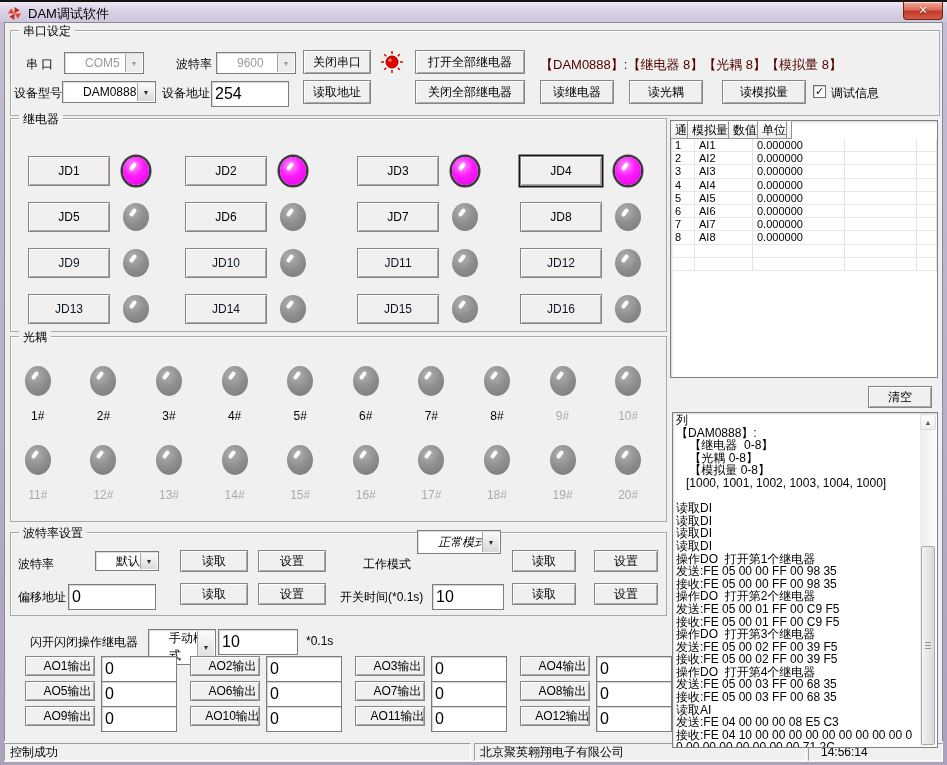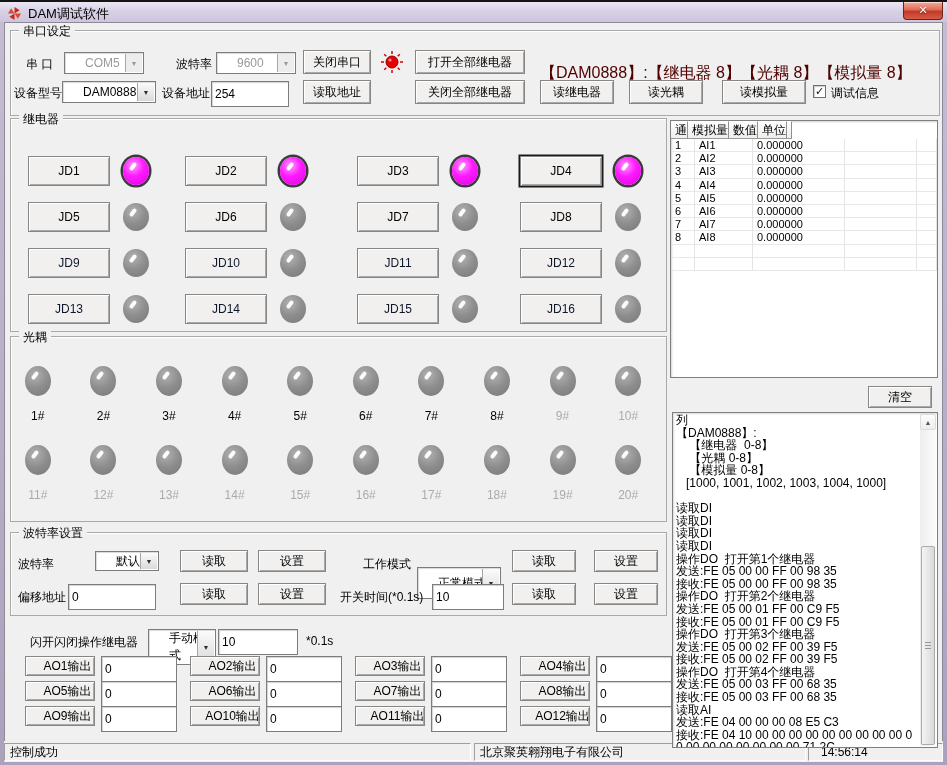--- a/index.html
+++ b/index.html
@@ -14,31 +14,31 @@
   .close-btn{position:absolute;left:903px;top:2px;width:38px;height:17px;
     background:linear-gradient(#F2AC9E 0%,#DE6C58 45%,#C13A26 55%,#D65B47 100%);
     border:1px solid #6E2317;border-top:none;border-radius:0 0 4px 4px;
     color:#fff;display:flex;align-items:center;justify-content:center;
     font-size:11px;font-weight:bold;text-shadow:0 1px 1px #701d10;
     box-shadow:inset 0 1px 0 rgba(255,255,255,.55);z-index:20;cursor:default;}
   .client{position:absolute;left:4px;top:22px;width:939px;height:739px;background:#F0F0F0;
     border:1px solid #8D8894;box-sizing:border-box;}
   .pa{position:absolute;}
   .lbl{position:absolute;font-size:12px;white-space:nowrap;}
-  .info{color:#500000;font-size:16px;margin-top:7px;}
+  .info{color:#500000;font-size:13px;}
   .group{position:absolute;border:1px solid #A9A9A9;box-shadow:inset 1px 1px 0 #fff;}
   .group-label{position:absolute;top:-8px;left:8px;background:#F0F0F0;padding:0 4px;font-size:12px;}
   .btn{display:flex;align-items:center;justify-content:center;box-sizing:border-box;
     background:#F1F0EF;border:1px solid #868686;
     box-shadow:inset 1px 1px 0 #FFF,inset -1px -1px 0 #A8A8A8;
     font-family:inherit;font-size:12px;color:#000;padding:0;cursor:default;white-space:nowrap;}
   .btn.disabled{color:#0f172a;}
   .btn.focused{box-shadow:inset 1px 1px 0 #FFF,inset -1px -1px 0 #A8A8A8,0 0 0 1.5px #1A1A1A;}
   .input{box-sizing:border-box;background:#fff;border:1px solid #7C7C7C;
-    box-shadow:inset 1px 1px 1px rgba(0,0,0,.18);font-family:inherit;font-size:12px;
+    box-shadow:inset 1px 1px 1px rgba(0,0,0,.18);font-family:inherit;font-size:16px;
     padding:12px 3px;outline:none;}
   .combo{box-sizing:border-box;background:#fff;border:1px solid #7C7C7C;
     box-shadow:inset 1px 1px 1px rgba(0,0,0,.15);display:flex;align-items:center;
     padding-left:20px;overflow:hidden;}
   .combo-arrow{position:absolute;right:1px;top:1px;bottom:1px;width:16px;
     background:linear-gradient(#FBFBFB,#D9D9D9);border-left:1px solid #A6A6A6;
     display:flex;align-items:center;justify-content:center;font-size:7px;color:#303030;}
   .combo.disabled{color:#9A9A9A;}
   .combo.disabled .combo-arrow{color:#9A9A9A;background:#EDEDED;}
   .checkbox{position:absolute;width:13px;height:13px;background:#fff;border:1px solid #6F6F6F;
@@ -455,21 +455,21 @@
     <span class="group-label">波特率设置</span>
   </div>
   <span class="lbl" style="left:18px;top:556px;">波特率</span>
   <div class="combo pa" style="left:95px;top:551px;width:64px;height:20px;">
     <span>默认</span>
     <span class="combo-arrow">▼</span>
   </div>
   <button class="btn pa" style="left:180px;top:550px;width:68px;height:22px;">读取</button>
   <button class="btn pa" style="left:258px;top:550px;width:68px;height:22px;">设置</button>
   <span class="lbl" style="left:363px;top:556px;">工作模式</span>
-  <div class="combo pa" style="left:417px;top:567px;width:84px;height:32px;">
+  <div class="combo pa" style="left:417px;top:530px;width:84px;height:24px;font-style:italic;">
     <span>正常模式</span>
     <span class="combo-arrow">▼</span>
   </div>
   <button class="btn pa" style="left:512px;top:550px;width:64px;height:22px;">读取</button>
   <button class="btn pa" style="left:594px;top:550px;width:64px;height:22px;">设置</button>
 
   <span class="lbl" style="left:18px;top:589px;">偏移地址</span>
   <input class="input pa" style="left: 68px; top: 584px; width: 88px; height: 20px;" value="0">
   <button class="btn pa" style="left:180px;top:583px;width:68px;height:22px;">读取</button>
   <button class="btn pa" style="left:258px;top:583px;width:68px;height:22px;">设置</button>

